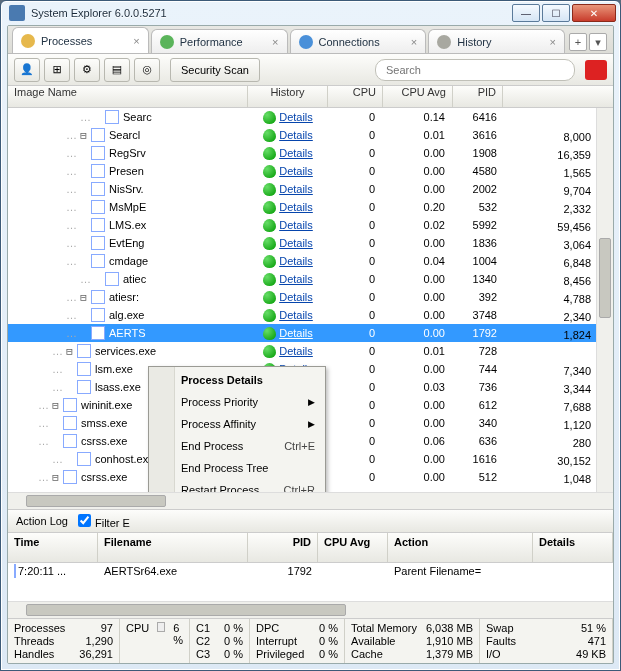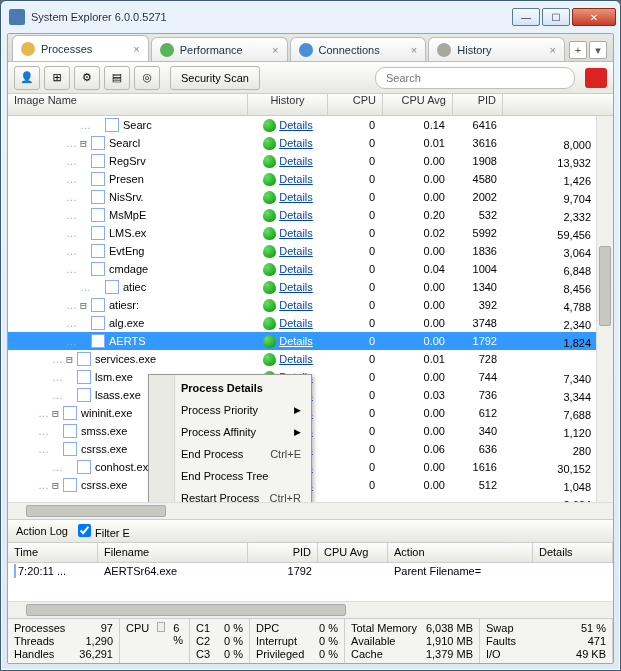--- a/index.html
+++ b/index.html
@@ -1,18 +1,18 @@
 <!DOCTYPE html>
 <html><head>
 <meta charset="utf-8">
 <style>
 * { box-sizing: border-box; margin: 0; padding: 0; font-family: "Segoe UI", Tahoma, sans-serif; font-size: 11px; }
 body { background: #5a6b7d; width: 621px; height: 671px; overflow: hidden; }
 .window { width: 621px; height: 671px; background: linear-gradient(#eaf3fb, #dde9f5); border: 1px solid #3c5a78; border-radius: 6px 6px 0 0; box-shadow: inset 0 0 0 1px #fff; display: flex; flex-direction: column; }
-.titlebar { height: 32px; display: flex; align-items: center; padding: 0 4px 0 8px; }
+.titlebar { height: 24px; display: flex; align-items: center; padding: 0 4px 0 8px; }
 .titlebar .icon { width: 16px; height: 16px; background: #4a7ab0; border-radius: 2px; margin-right: 6px; }
 .titlebar .title { flex: 1; color: #1a2a3a; text-shadow: 0 1px 0 #fff; }
 .winbtns { display: flex; gap: 2px; }
 .winbtn { width: 28px; height: 18px; border: 1px solid #5a7a9a; border-radius: 2px; background: linear-gradient(#f5faff,#d5e5f5); display: flex; align-items: center; justify-content: center; font-size: 10px; color: #334; }
 .winbtn.close { width: 44px; background: linear-gradient(#e9967a,#c83c2c); color: #fff; border-color: #8a2a1a; }
 .client { flex: 1; margin: 0 6px 6px 6px; background: #f4f4f0; border: 1px solid #9aa; border-radius: 2px; display: flex; flex-direction: column; overflow: hidden; justify-content: space-between; }
 .tabbar { height: 28px; display: flex; align-items: flex-end; background: linear-gradient(#e8e8e4,#dcdcd6); border-bottom: 1px solid #bbb; padding: 0 4px; gap: 2px; }
 .tab { flex: 1; height: 24px; background: linear-gradient(#fff,#eee); border: 1px solid #bbb; border-bottom: none; border-radius: 6px 6px 0 0; display: flex; align-items: center; padding: 0 8px; gap: 6px; color: #234; }
 .tab.active { background: #fff; height: 26px; }
 .tab .ticon { width: 14px; height: 14px; border-radius: 7px; }
@@ -44,31 +44,31 @@
 .row .pid { width: 50px; text-align: right; padding-right: 6px; }
 .row .mem { flex: 1; text-align: right; padding-right: 22px; margin-top: 40px; }
 .shield { width: 13px; height: 13px; background: radial-gradient(circle at 30% 30%, #6d6, #090); border-radius: 50% 50% 50% 50% / 60% 60% 40% 40%; }
 .det { color: #0645ad; text-decoration: underline; }
 .row.sel .det { color: #fff; }
 .exp { width: 11px; text-align: center; color: #666; font-family: monospace; }
 .picon { width: 14px; height: 14px; border: 1px solid #8af; background: #fff; margin-right: 2px; }
 .dots { color: #aaa; letter-spacing: -1px; }
 .vscroll { position: absolute; right: 0; top: 0; bottom: 0; width: 17px; background: #f0f0ec; border-left: 1px solid #ddd; }
 .vscroll .thumb { position: absolute; left: 2px; right: 2px; top: 130px; height: 80px; background: #c8c8c0; border: 1px solid #aaa; border-radius: 2px; }
-.ctxmenu { position: absolute; left: 140px; top: 258px; width: 164px; background: #f4f4f0; border: 1px solid #9a9a94; box-shadow: 2px 2px 4px rgba(0,0,0,0.25); padding: 2px; z-index: 10; }
+.ctxmenu { position: absolute; left: 140px; top: 258px; width: 178px; background: #f4f4f0; border: 1px solid #9a9a94; box-shadow: 2px 2px 4px rgba(0,0,0,0.25); padding: 2px; z-index: 10; }
 .ctxmenu .iconcol { position: absolute; left: 0; top: 0; bottom: 0; width: 26px; background: #eaeae4; border-right: 1px solid #d8d8d0; }
 .mitem { position: relative; height: 22px; display: flex; align-items: center; padding-left: 30px; padding-right: 8px; z-index: 1; }
 .mitem.bold { font-weight: bold; }
 .mitem .arrow { margin-left: auto; font-size: 9px; }
 .mitem .shortcut { margin-left: auto; color: #444; }
 .hscroll { height: 17px; background: #f0f0ec; border-top: 1px solid #ddd; position: relative; }
 .hscroll .thumb { position: absolute; top: 2px; bottom: 2px; left: 18px; width: 140px; background: #c8c8c0; border: 1px solid #aaa; border-radius: 2px; }
 .actionbar { height: 24px; background: linear-gradient(#fdfdfb,#e8e8e2); border-top: 1px solid #ccc; border-bottom: 1px solid #ccc; display: flex; align-items: center; padding: 0 8px; gap: 10px; }
 .actionbar input[type=checkbox] { margin-right: 4px; }
-.loghdr { height: 20px; background: linear-gradient(#fdfdfb,#e8e8e2); border-bottom: 1px solid #ccc; display: flex; }
+.loghdr { height: 30px; background: linear-gradient(#fdfdfb,#e8e8e2); border-bottom: 1px solid #ccc; display: flex; font-weight: bold; }
 .loghdr .lc { border-right: 1px solid #d0d0c8; padding: 3px 6px; }
 .lc.time { width: 90px; } .lc.fname { width: 150px; } .lc.lpid { width: 70px; text-align: right; } .lc.lcavg { width: 70px; } .lc.lact { width: 145px; } .lc.ldet { flex: 1; }
 .logrow { height: 18px; display: flex; background: #fff; }
 .logrow .lc { padding: 2px 6px; }
 .status { border-top: 1px solid #ccc; background: #f4f4f0; display: flex; font-size: 10.5px; }
 .status .scol { border-right: 1px solid #d0d0c8; padding: 3px 6px; display: flex; flex-direction: column; gap: 1px; }
 .status .srow { display: flex; justify-content: space-between; gap: 8px; }
 .cpubar { width: 30px; height: 10px; border: 1px solid #aaa; background: linear-gradient(to right, #6a6 6%, #eee 6%); display: inline-block; vertical-align: middle; }
 </style>
 </head>
@@ -172,37 +172,37 @@
             <span class="picon"></span>
             <span>Searcl</span>
           </div>
           <div class="c sec">
             <span class="shield"></span>
             <a class="det">Details</a>
           </div>
           <div class="c cpu">0</div>
           <div class="c avg">0.01</div>
           <div class="c pid">3616</div>
-          <div class="c mem">13,932</div>
+          <div class="c mem">16,359</div>
         </div>
         <div class="row">
           <div class="c name">
             <span class="dots" style="display:inline-block;width:64px;text-align:right">…</span>
             <span class="exp"></span>
             <span class="picon"></span>
             <span>RegSrv</span>
           </div>
           <div class="c sec">
             <span class="shield"></span>
             <a class="det">Details</a>
           </div>
           <div class="c cpu">0</div>
           <div class="c avg">0.00</div>
           <div class="c pid">1908</div>
-          <div class="c mem">1,426</div>
+          <div class="c mem">1,565</div>
         </div>
         <div class="row">
           <div class="c name">
             <span class="dots" style="display:inline-block;width:64px;text-align:right">…</span>
             <span class="exp"></span>
             <span class="picon"></span>
             <span>Presen</span>
           </div>
           <div class="c sec">
             <span class="shield"></span>

